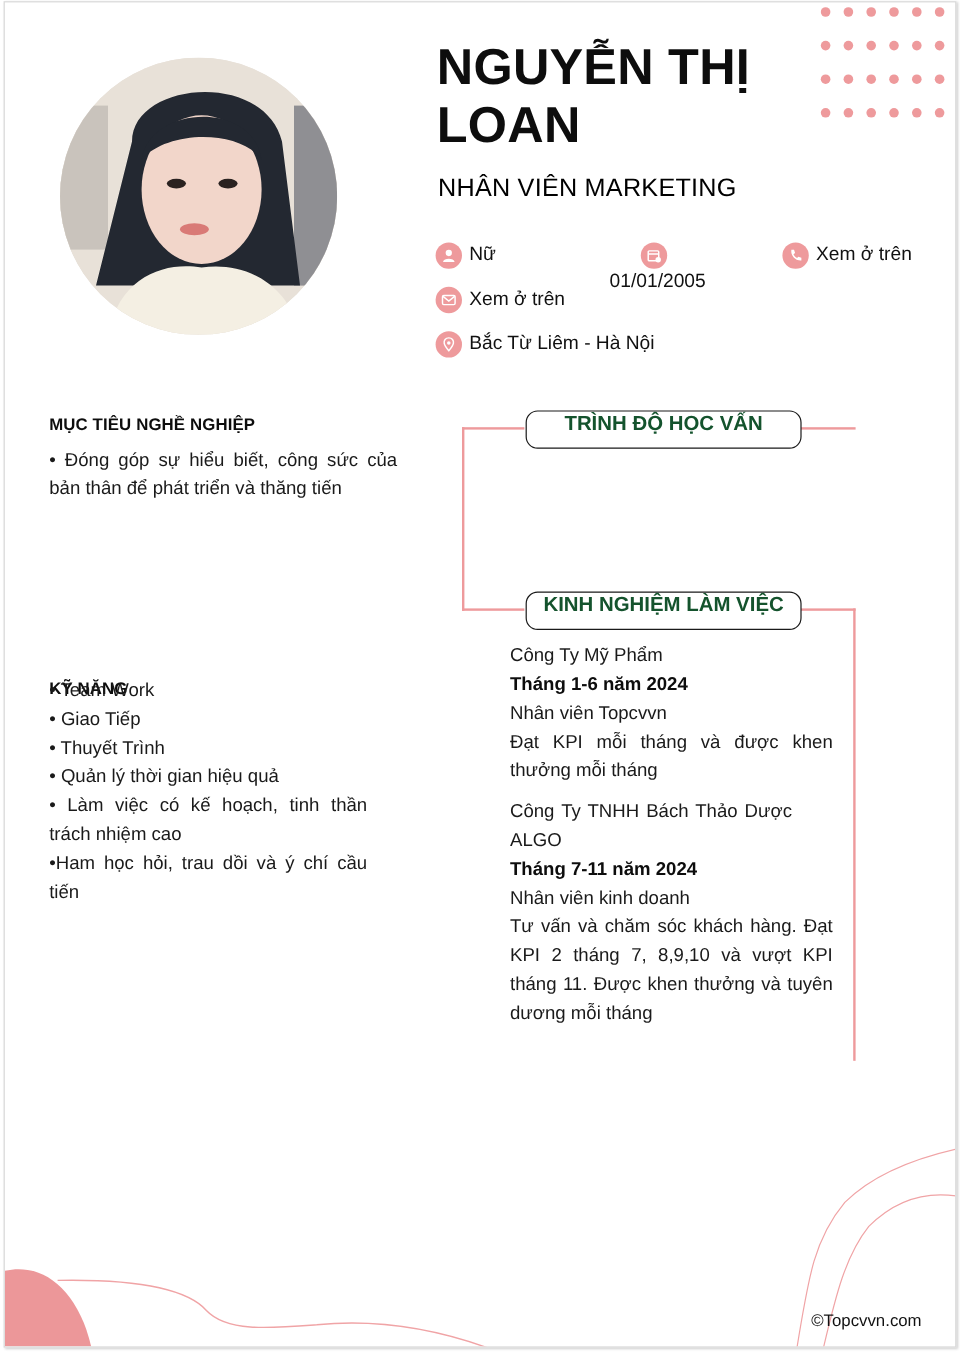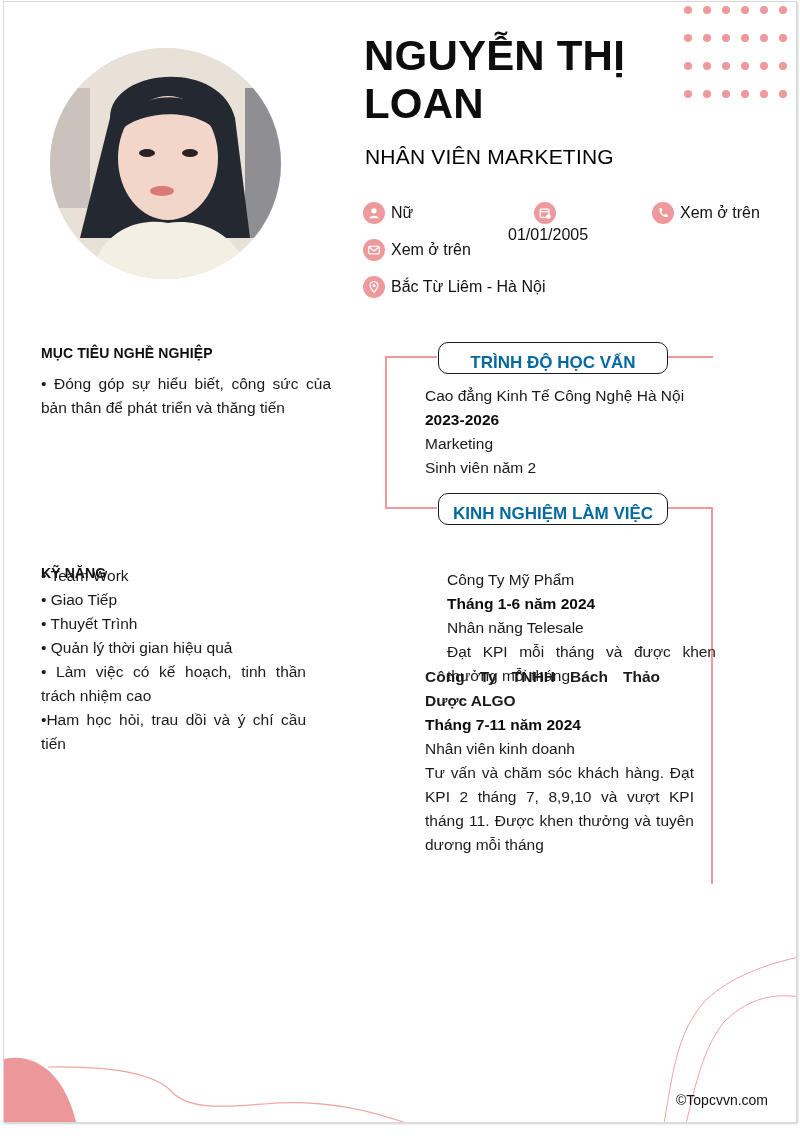--- a/index.html
+++ b/index.html
@@ -28,21 +28,21 @@
   .info .ic { width: 22px; height: 22px; border-radius: 50%; background: #ee9a9c; margin-right: 6px; display: inline-flex; align-items: center; justify-content: center; flex-shrink: 0; }
   .info .ic svg { width: 14px; height: 14px; }
 
   .sec-title { position: absolute; font-size: 14px; font-weight: bold; letter-spacing: 0.1px; color: #0d0d0d; }
   .para { position: absolute; font-size: 15.5px; line-height: 24px; text-align: justify; color: #1a1a1a; }
   .para p { margin: 0; }
   .bold { font-weight: bold; color: #0d0d0d; }
 
   .box {
     position: absolute; left: 434px; width: 228px; height: 30px; border: 1.2px solid #1a1a1a; border-radius: 10px;
-    display: flex; align-items: flex-end; justify-content: center; font-size: 17px; font-weight: bold; background: #fff; color: #0369a1;
+    display: flex; align-items: flex-start; justify-content: center; font-size: 17px; font-weight: bold; background: #fff; color: #14532d;
   }
   .line { position: absolute; background: #ee9a9c; }
 
   .footer { position: absolute; left: 672px; top: 1090px; font-size: 14px; color: #111; }
   .deco { position: absolute; left: 0; top: 0; }
 </style>
 </head>
 <body>
 
 <div class="page">
@@ -169,37 +169,31 @@
   <div class="line" style="left:381px; top:354px; width:52px; height:2px;"></div>
   <div class="line" style="left:381px; top:354px; width:2px; height:153px;"></div>
   <div class="line" style="left:381px; top:505px; width:52px; height:2px;"></div>
   <div class="line" style="left:661px; top:354px; width:48px; height:2px;"></div>
   <div class="line" style="left:661px; top:505px; width:48px; height:2px;"></div>
   <div class="line" style="left:707px; top:505px; width:2px; height:377px;"></div>
 
   <div class="box" style="top:340px;">
     <span>TRÌNH ĐỘ HỌC VẤN</span>
   </div>
-  <div class="para" style="left:421px; top:382px; width:270px;">
-    <p>Cao đẳng Kinh Tế Công Nghệ Hà Nội</p>
-    <p class="bold">2023-2026</p>
-    <p>Marketing</p>
-    <p>Sinh viên năm 2</p>
-  </div>
 
   <div class="box" style="top:491px;">
     <span>KINH NGHIỆM LÀM VIỆC</span>
   </div>
-  <div class="para" style="left:443px; top:533px; width:269px;margin-top:33px;">
+  <div class="para" style="left:421px; top:533px; width:269px;">
     <p>Công Ty Mỹ Phẩm</p>
     <p class="bold">Tháng 1-6 năm 2024</p>
-    <p>Nhân năng Telesale</p>
+    <p>Nhân viên Topcvvn</p>
     <p>Đạt KPI mỗi tháng và được khen thưởng mỗi tháng</p>
   </div>
   <div class="para" style="left:421px; top:663px; width:269px;">
-    <p style="width:235px;font-weight:bold;">Công Ty TNHH Bách Thảo Dược ALGO</p>
+    <p style="width:235px;">Công Ty TNHH Bách Thảo Dược ALGO</p>
     <p class="bold">Tháng 7-11 năm 2024</p>
     <p>Nhân viên kinh doanh</p>
     <p>Tư vấn và chăm sóc khách hàng. Đạt KPI 2 tháng 7, 8,9,10 và vượt KPI tháng 11. Được khen thưởng và tuyên dương mỗi tháng</p>
   </div>
 
   <div class="footer">©Topcvvn.com</div>
 </div>
 
 </body></html>

